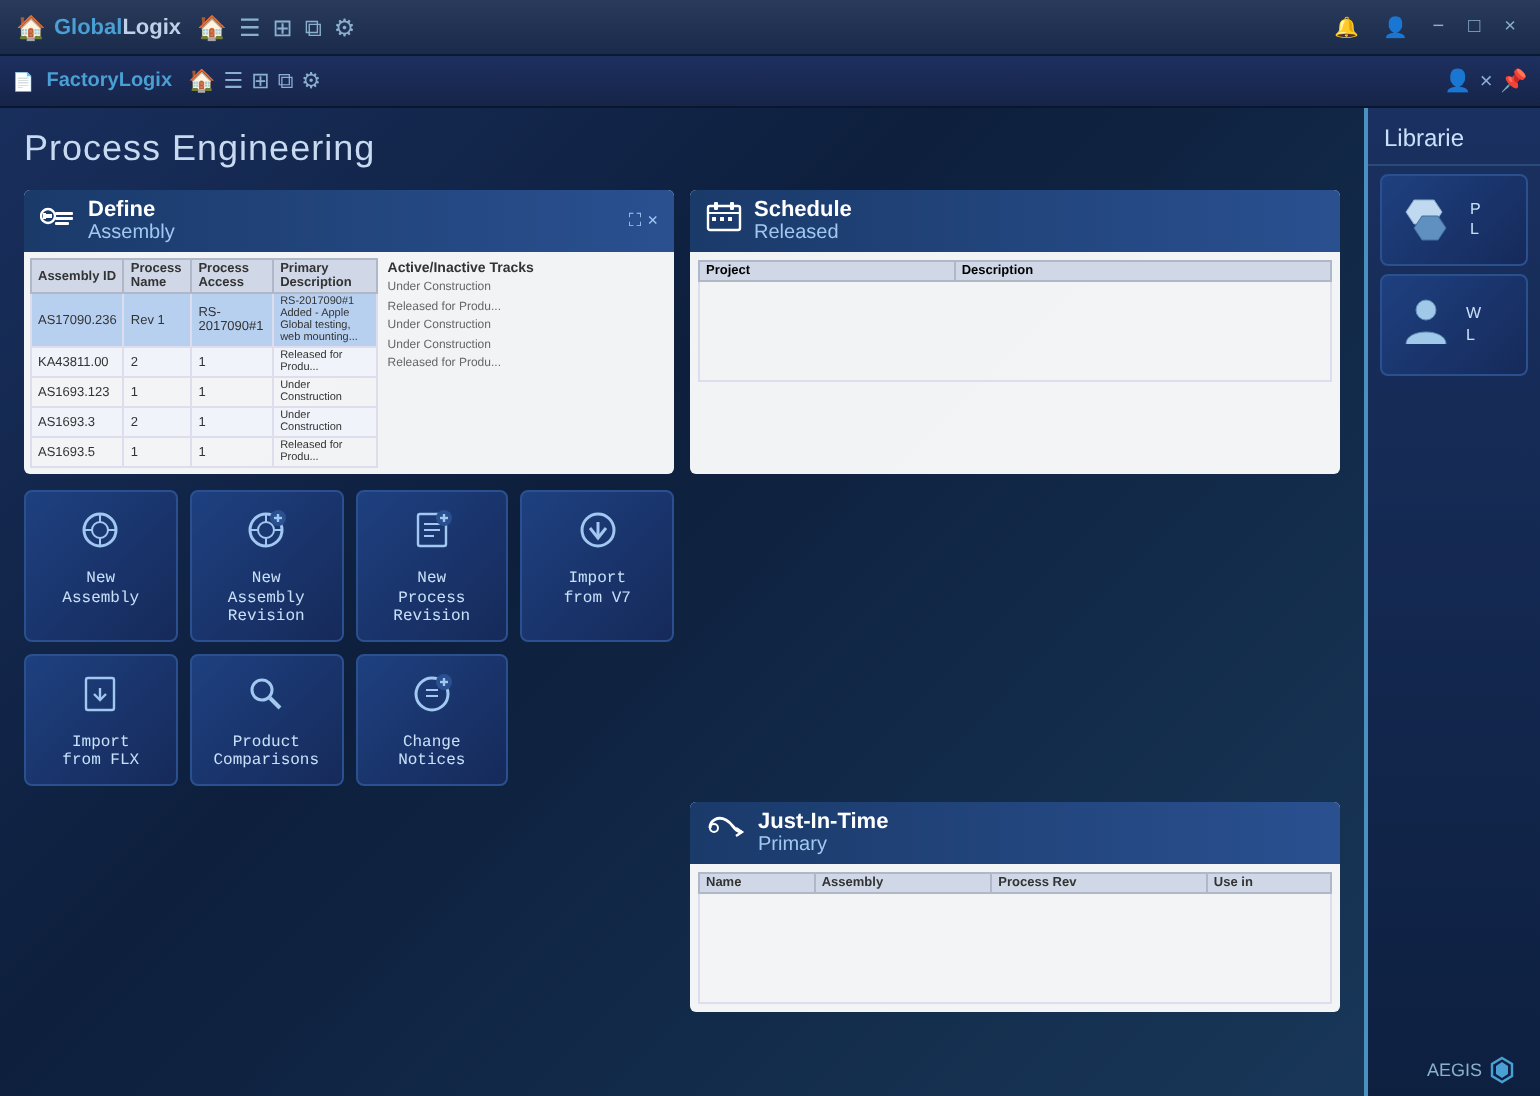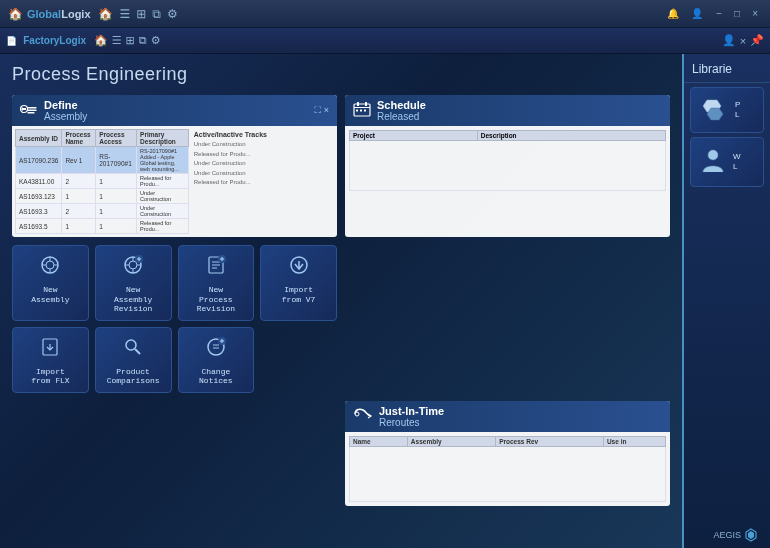--- a/index.html
+++ b/index.html
@@ -583,21 +583,21 @@
           <div class="card-header">
             <span>
               <svg width="20" height="16" viewBox="0 0 20 16" fill="white">
                 <path d="M2,8 C2,4 6,2 10,4 C14,6 14,10 18,10" stroke="white" stroke-width="1.5" fill="none"></path>
                 <polyline points="15,8 18,10 15,12" stroke="white" stroke-width="1.2" fill="none"></polyline>
                 <circle cx="4" cy="8" r="2" stroke="white" stroke-width="1" fill="none"></circle>
               </svg>
             </span>
             <div>
               <div class="card-header-title">Just-In-Time</div>
-              <div class="card-header-subtitle">Reroutes</div>
+              <div class="card-header-subtitle">Primary</div>
             </div>
           </div>
           <div class="jit-body">
             <table class="mini-table" style="width:100%">
               <thead>
                 <tr>
                   <th>Name</th>
                   <th>Assembly</th>
                   <th>Process Rev</th>
                   <th>Use in</th>

